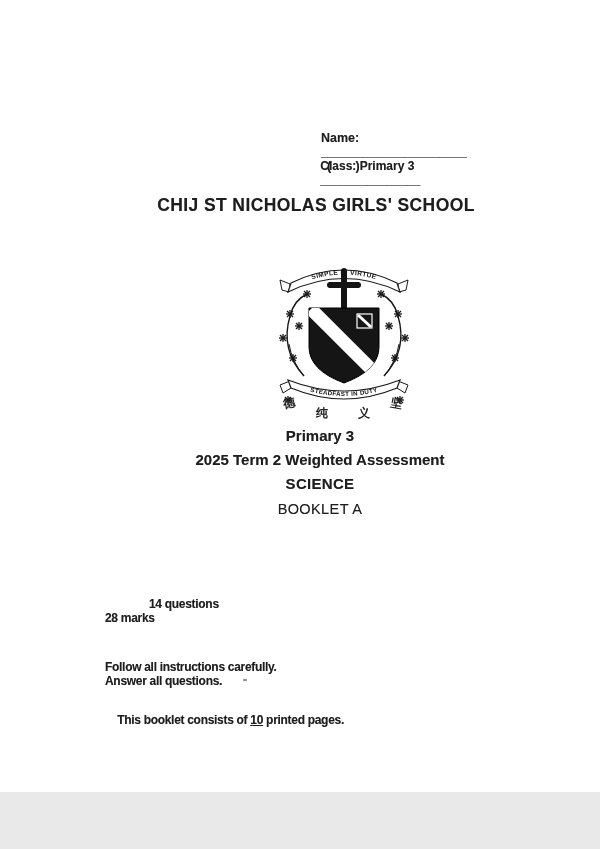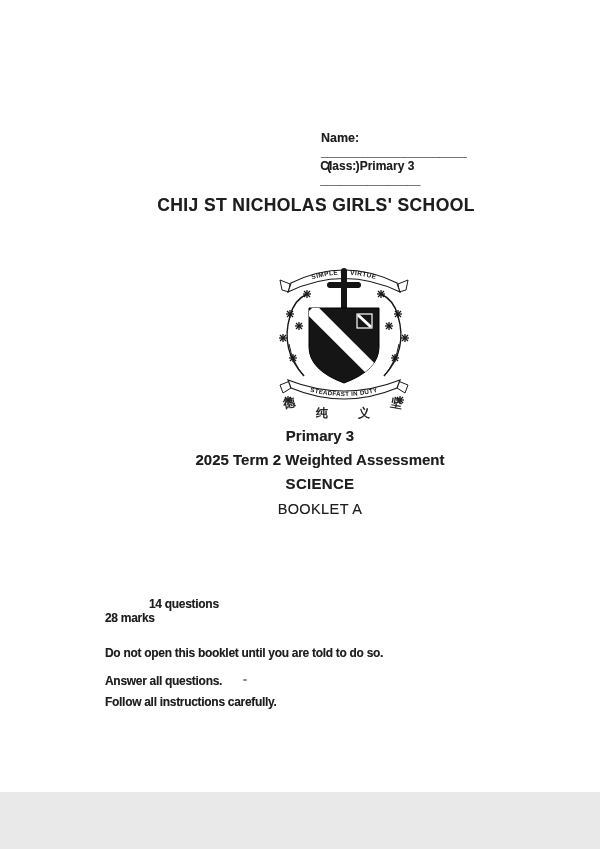--- a/index.html
+++ b/index.html
@@ -18,21 +18,21 @@
   .school-name{left:0;width:632px;top:195px;text-align:center;font-size:17.5px;letter-spacing:.4px;}
   .crest{left:256px;top:236px;}
   .t-level{left:20px;width:600px;top:427px;text-align:center;font-size:15px;}
   .t-assess{left:20px;width:600px;top:451px;text-align:center;font-size:15px;}
   .t-subject{left:20px;width:600px;top:475px;text-align:center;font-size:15px;letter-spacing:.3px;}
   .t-booklet{left:20px;width:600px;top:501px;text-align:center;font-size:14.5px;font-weight:400;letter-spacing:.4px;}
   .total-time{left:105px;top:556px;}
   .qcount{left:105px;top:597px;margin-left:44px;}
   .marks{left:105px;top:611px;text-align:right;}
   .instr1{left:105px;top:646px;}
-  .instr2{left:105px;top:660px;margin-top:35px;}
+  .instr2{left:105px;top:660px;}
   .instr3{left:105px;top:674px;text-align:center;}
   .pagenote{left:105px;top:699px;}
   .u{text-decoration:underline;}
   .artifact{position:absolute;left:243px;top:679px;width:4px;height:2px;background:#8a8a8a;border-radius:1px;}
 </style>
 </head>
 <body>
 
 <div class="page">
 
@@ -130,19 +130,21 @@
   </div>
 
   <div class="abs t-level b scan">Primary 3</div>
   <div class="abs t-assess b scan">2025 Term 2 Weighted Assessment</div>
   <div class="abs t-subject b scan">SCIENCE</div>
   <div class="abs t-booklet scan">BOOKLET A</div>
 
   <div class="abs qcount small b scan">14 questions</div>
   <div class="abs marks small b scan">28 marks</div>
 
-  <div class="abs instr1 small b scan">Do not open this booklet until you are told to do so.</div>
   <div class="abs instr2 small b scan">Follow all instructions carefully.</div>
   <div class="abs instr3 small b scan">Answer all questions.</div>
   <div class="artifact"></div>
 
+  <div class="abs pagenote small b scan">
+    <span>This booklet consists of </span><span class="u">10</span><span> printed pages.</span>
+  </div>
 
 </div>
 
 </body></html>

